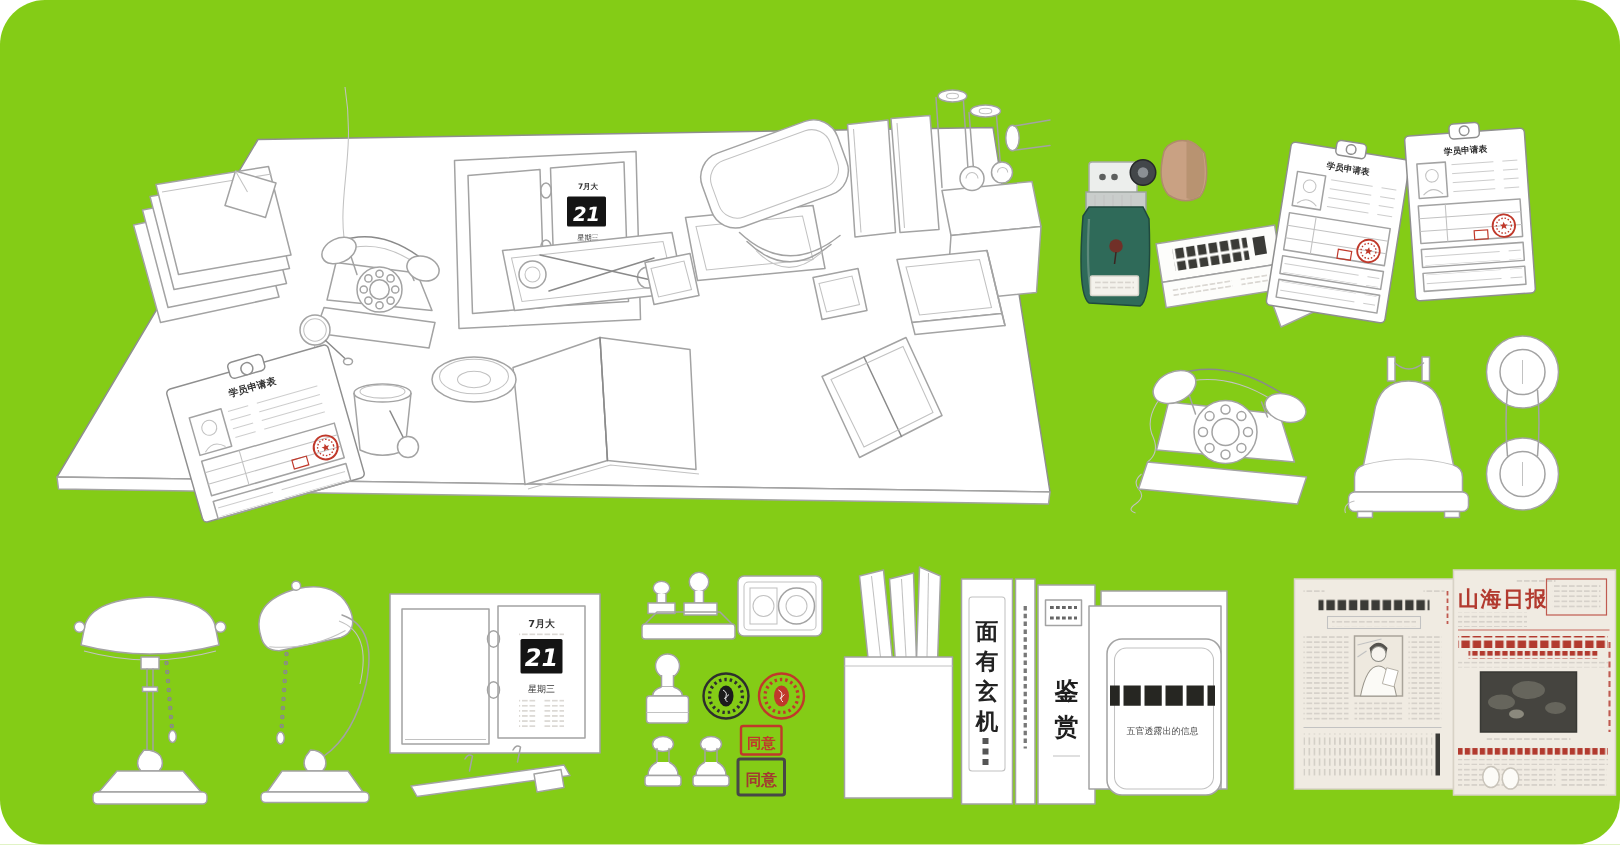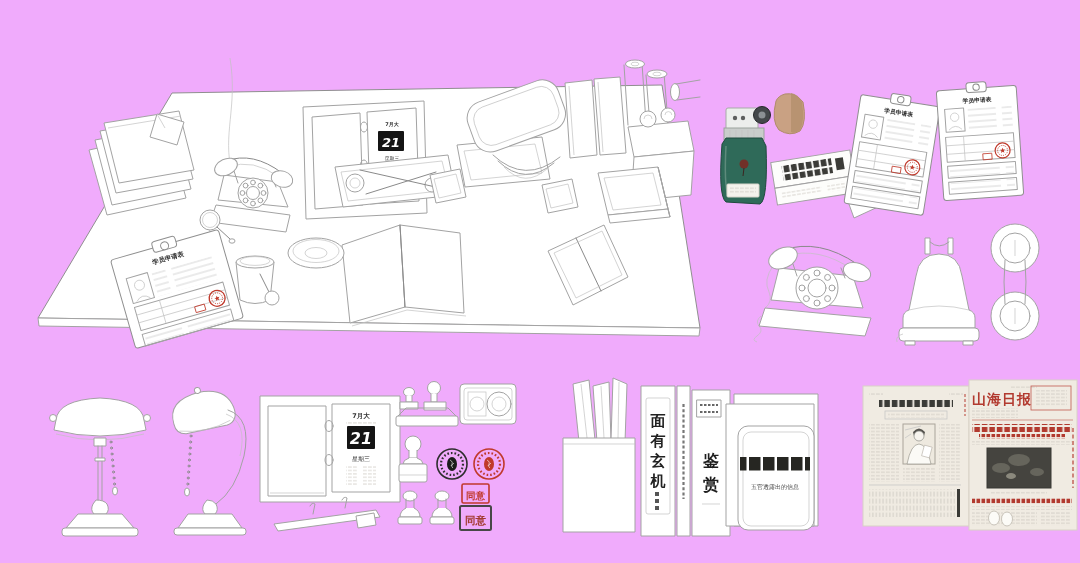--- a/index.html
+++ b/index.html
@@ -1,17 +1,17 @@
 <!DOCTYPE html>
 <html><head>
 <meta charset="utf-8">
 <style>
   html,body{margin:0;padding:0;background:#fff;}
-  #canvas{position:relative;width:1080px;height:563px;background:#f0abfc;overflow:hidden;
-          font-family:"DejaVu Sans",sans-serif;}
+  #canvas{position:relative;width:1080px;height:563px;background:#84cc16;overflow:hidden;
+          font-family:"DejaVu Sans",sans-serif;border-radius:30px;}
   .grp{position:absolute;}
   svg{display:block;overflow:visible;}
   .s  {fill:none;stroke:#a3a3a3;stroke-width:1;stroke-linecap:round;stroke-linejoin:round;}
   .sw {fill:#ffffff;stroke:#a3a3a3;stroke-width:1;stroke-linejoin:round;}
   .swd{fill:#ffffff;stroke:#8f8f8f;stroke-width:1;stroke-linejoin:round;}
   .sd {fill:none;stroke:#8a8a8a;stroke-width:1;stroke-linecap:round;}
   .thin{fill:none;stroke:#c2c2c2;stroke-width:.7;}
   .cjk{font-family:"DejaVu Sans",sans-serif;}
 </style>
 </head>
@@ -422,21 +422,21 @@
     </g>
     <g>
       <path d="M16,130 L118,116 L122,123 L20,137 Z" class="sw"></path>
       <path d="M52,112 q2,-4 5,-2 l-2,10" class="s"></path>
       <path d="M84,106 q2,-4 5,-2 l-2,10" class="s"></path>
       <path d="M98,122 L116,119 L118,131 L100,134 Z" class="sw"></path>
     </g>
   </svg>
   </div>
 
-  <div class="grp" style="left:388px;top:380px">
+  <div class="grp" style="left:420px;top:380px">
   <svg width="132" height="162" viewBox="0 0 132 162">
     <defs>
       <g id="sstamp">
         <ellipse cx="12" cy="6" rx="7" ry="5" class="sw"></ellipse>
         <path d="M8,9 L8,18 M16,9 L16,18" class="s"></path>
         <path d="M8,18 Q2,21 2,27 L22,27 Q22,21 16,18" class="sw"></path>
         <rect x="0" y="27" width="24" height="7" rx="2" class="sw"></rect>
       </g>
     </defs>
     <g>

